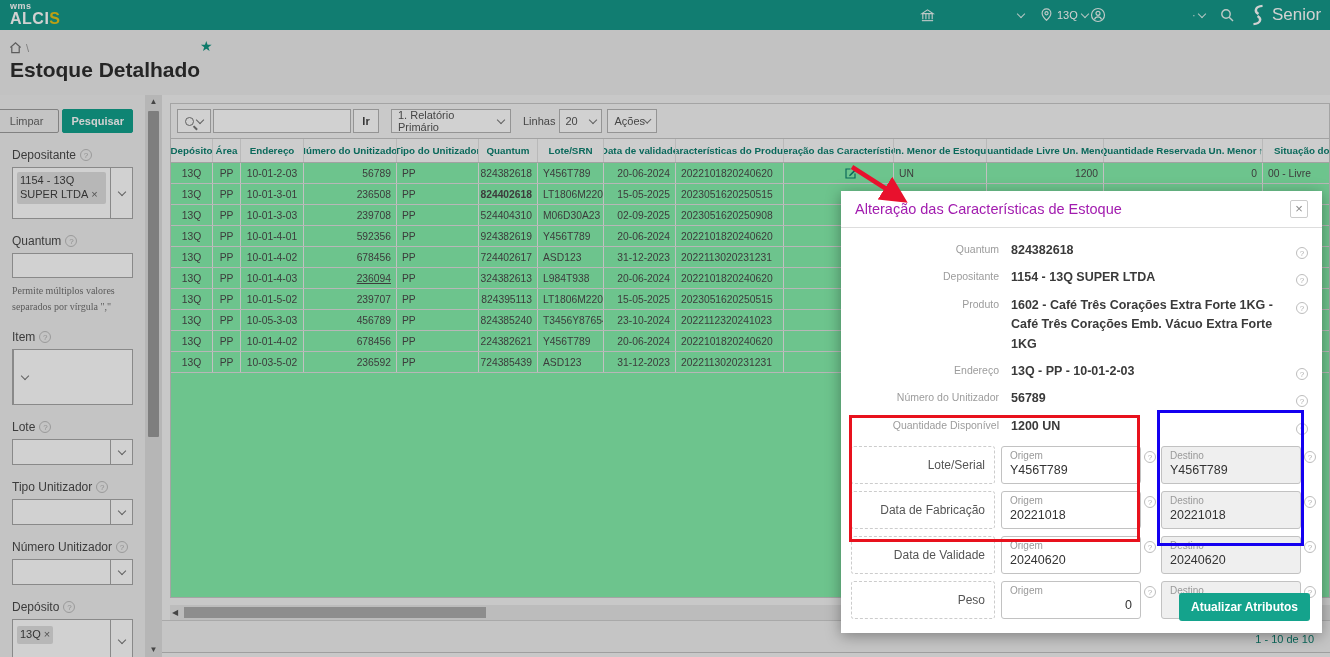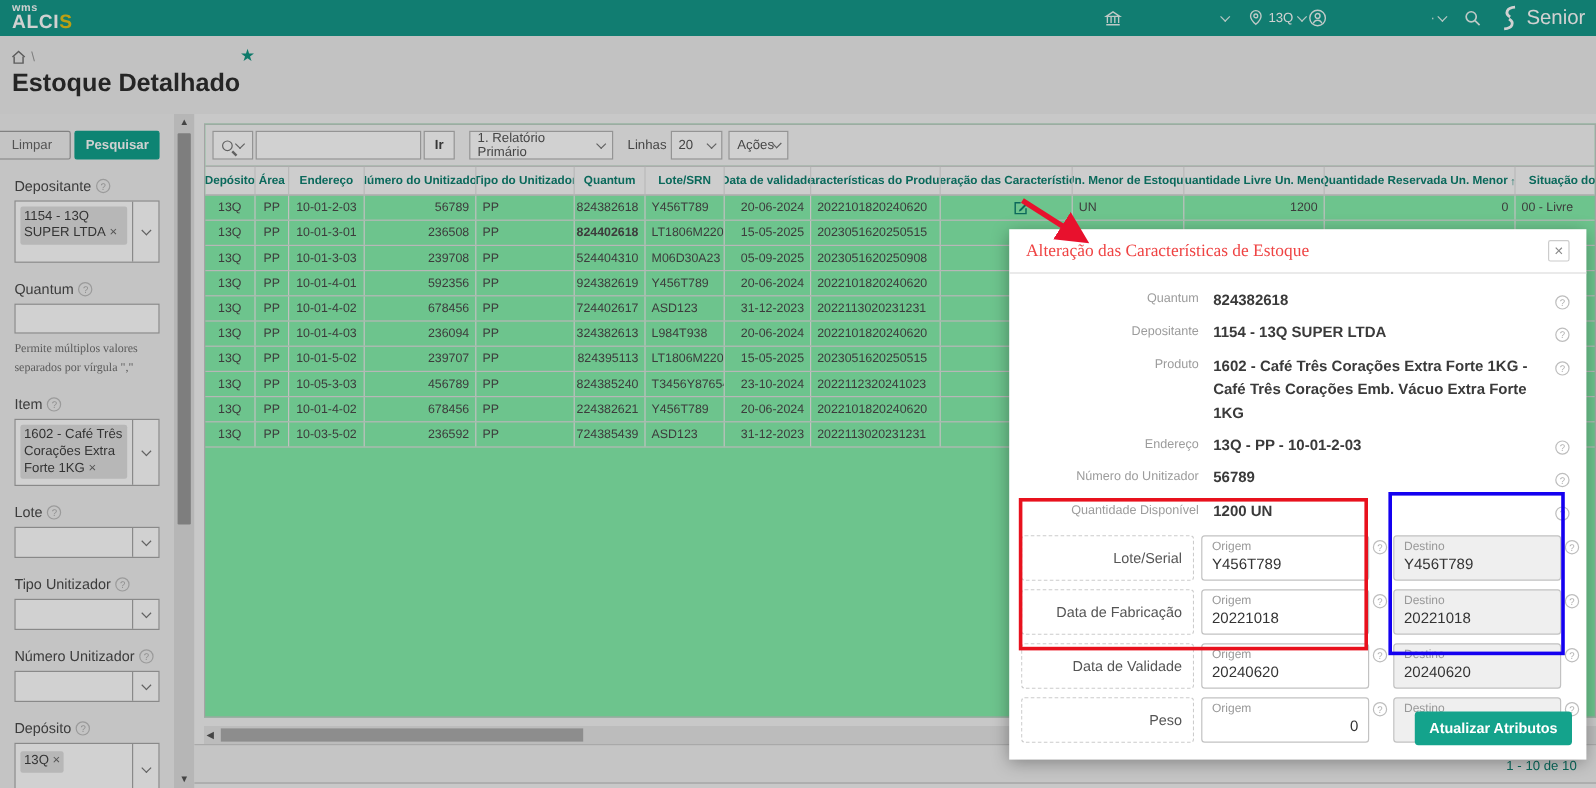--- a/index.html
+++ b/index.html
@@ -73,21 +73,21 @@
   .hscroll { position:absolute; left:8px; top:510px; width:1160px; height:15px; background:#e6e6e6; }
   .hscroll .arr { position:absolute; left:2px; top:0; height:15px; color:#555; font-size:8px; line-height:15px; }
   .hscroll .thumb { position:absolute; left:14px; top:2px; width:302px; height:11px; background:#adadad; }
   .foot { position:absolute; left:0px; top:525px; width:1168px; height:33px; background:#f1f1f1; border-top:1px solid #cfcfcf; border-bottom:1px solid #c2c2c2; }
   .pager { position:absolute; right:16px; top:12px; font-size:11px; color:#0e8070; }
   
   .dim { position:absolute; inset:0; background:rgba(0,0,0,0.18); z-index:50; }
   
   .modal { position:absolute; left:841px; top:191px; width:481px; height:442px; background:#fff; z-index:100; box-shadow:0 3px 14px rgba(0,0,0,.35); }
   .m-head { height:37px; display:flex; align-items:center; padding:0 14px; border-bottom:1px solid #ddd; }
-  .m-title { font-size:14.5px; color:#ef4444;font-family:Liberation Serif, serif; }
+  .m-title { font-size:14.5px; color:#a21caf; }
   .m-close { margin-left:auto; width:18px; height:18px; border:1px solid #ccc; border-radius:2px; color:#888; font-size:13px; text-align:center; line-height:16px; cursor:pointer; }
   .m-body { padding:13px 10px 0 10px; }
   .info-row { display:grid; grid-template-columns:148px 1fr 16px; column-gap:12px; margin-bottom:8px; }
   .info-label { font-size:10.5px; color:#9c9c9c; text-align:right; padding-top:2px; }
   .info-value { font-size:12.5px; font-weight:bold; color:#3a3a3a; line-height:1.55; }
   .info-help { padding-top:1px; }
   .form-area { margin-top:10px; }
   .form-row { display:flex; margin-bottom:7px; height:38px; }
   .flabel { width:144px; flex:none; border:1px dashed #ccc; border-radius:3px; display:flex; align-items:center; justify-content:flex-end; padding-right:9px; font-size:12px; color:#555; }
   .fbox { width:140px; flex:none; border:1px solid #c2c2c2; border-radius:3px; padding:3px 8px; margin-left:6px; background:#fff; }
@@ -192,21 +192,20 @@
         </div>
         <div class="f-input"></div>
         <div class="f-help-text">Permite múltiplos valores separados por vírgula ","</div>
       </div>
       <div class="f-group">
         <div class="f-label">
           <span>Item</span>
           <span class="help">?</span>
         </div>
         <div class="ms-box" style="height: 56px;">
-          <div class="ms-body"><span class="tag"><span>1602 - Café Três Corações Extra Forte 1KG</span><span class="x">×</span></span></div>
           <div class="ms-arrow">
             <span class="chev" style="border-color: rgb(119, 119, 119);"></span>
           </div>
         </div>
       </div>
       <div class="f-group">
         <div class="f-label">
           <span>Lote</span>
           <span class="help">?</span>
         </div>
@@ -369,21 +368,21 @@
           <div class="td l" style="width: 120px;"></div>
         </div>
         <div class="trow">
           <div class="td c" style="width: 42px;">13Q</div>
           <div class="td c" style="width: 28px;">PP</div>
           <div class="td c" style="width: 63px;">10-01-3-03</div>
           <div class="td r" style="width: 93px;">239708</div>
           <div class="td l" style="width: 82px;">PP</div>
           <div class="td r" style="width: 59px;">524404310</div>
           <div class="td l" style="width: 66px;">M06D30A23</div>
-          <div class="td r" style="width: 72px;">05-09-2025</div>
+          <div class="td r" style="width: 72px;">02-09-2025</div>
           <div class="td l" style="width: 108px;">2023051620250908</div>
           <div class="td c" style="width: 110px;"></div>
           <div class="td l" style="width: 93px;"></div>
           <div class="td r" style="width: 117px;"></div>
           <div class="td r" style="width: 159px;"></div>
           <div class="td l" style="width: 120px;"></div>
         </div>
         <div class="trow">
           <div class="td c" style="width: 42px;">13Q</div>
           <div class="td c" style="width: 28px;">PP</div>
@@ -413,21 +412,21 @@
           <div class="td c" style="width: 110px;"></div>
           <div class="td l" style="width: 93px;"></div>
           <div class="td r" style="width: 117px;"></div>
           <div class="td r" style="width: 159px;"></div>
           <div class="td l" style="width: 120px;"></div>
         </div>
         <div class="trow">
           <div class="td c" style="width: 42px;">13Q</div>
           <div class="td c" style="width: 28px;">PP</div>
           <div class="td c" style="width: 63px;">10-01-4-03</div>
-          <div class="td r" style="width: 93px;">236094</div>
+          <div class="td r" style="width: 93px; text-decoration: underline;">236094</div>
           <div class="td l" style="width: 82px;">PP</div>
           <div class="td r" style="width: 59px;">324382613</div>
           <div class="td l" style="width: 66px;">L984T938</div>
           <div class="td r" style="width: 72px;">20-06-2024</div>
           <div class="td l" style="width: 108px;">2022101820240620</div>
           <div class="td c" style="width: 110px;"></div>
           <div class="td l" style="width: 93px;"></div>
           <div class="td r" style="width: 117px;"></div>
           <div class="td r" style="width: 159px;"></div>
           <div class="td l" style="width: 120px;"></div>

